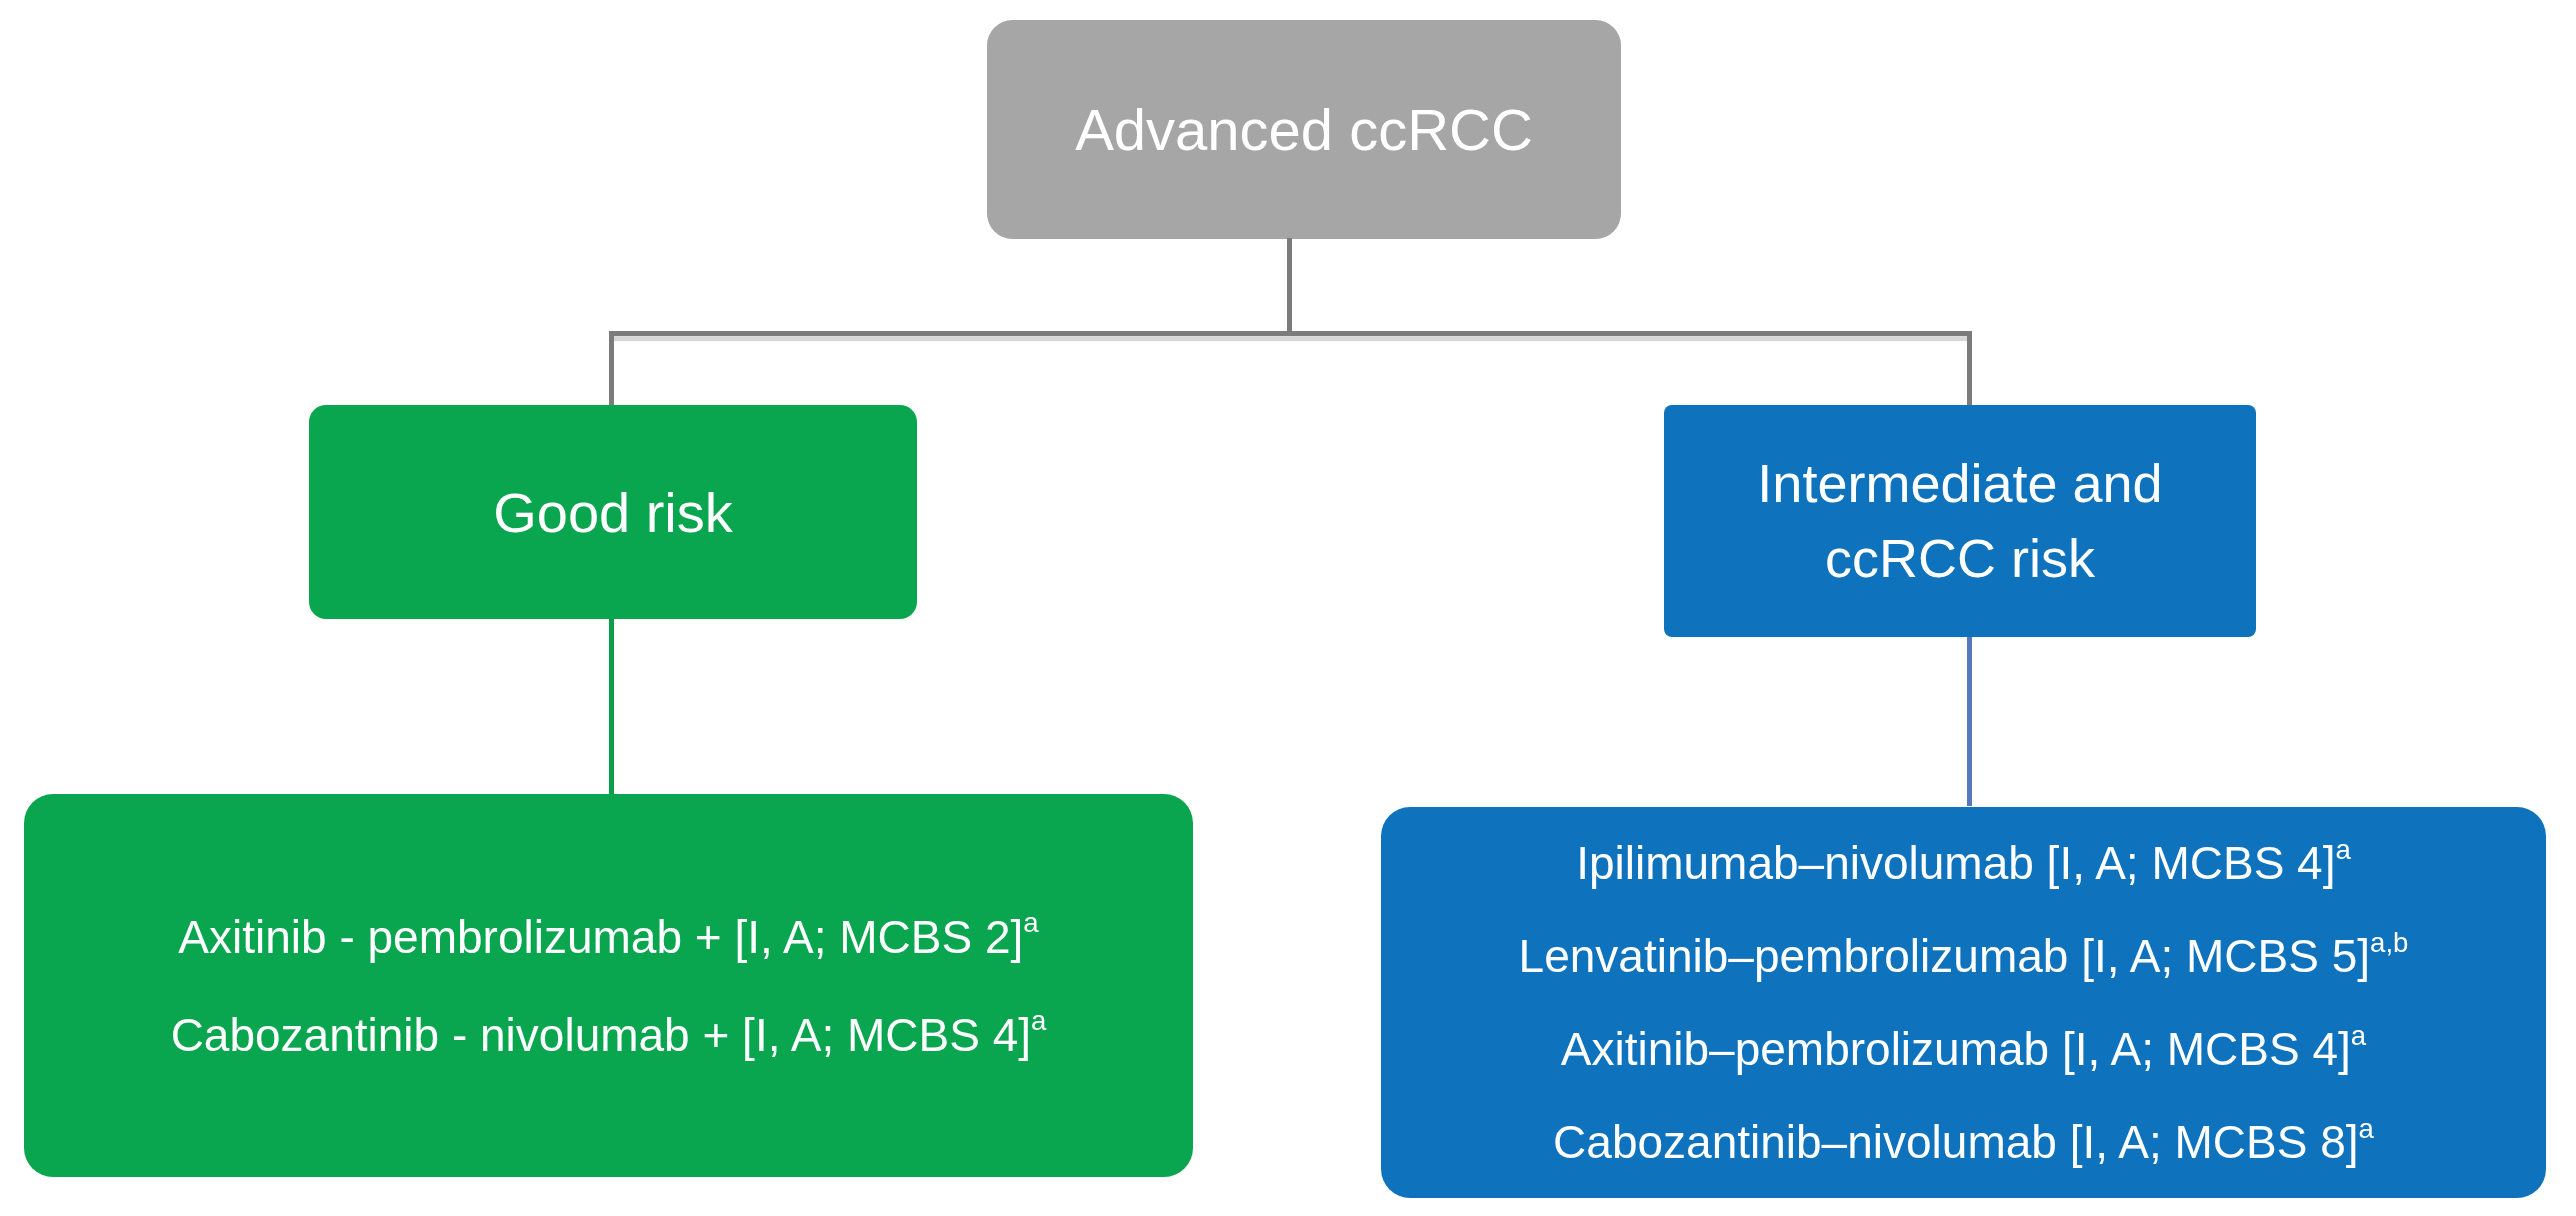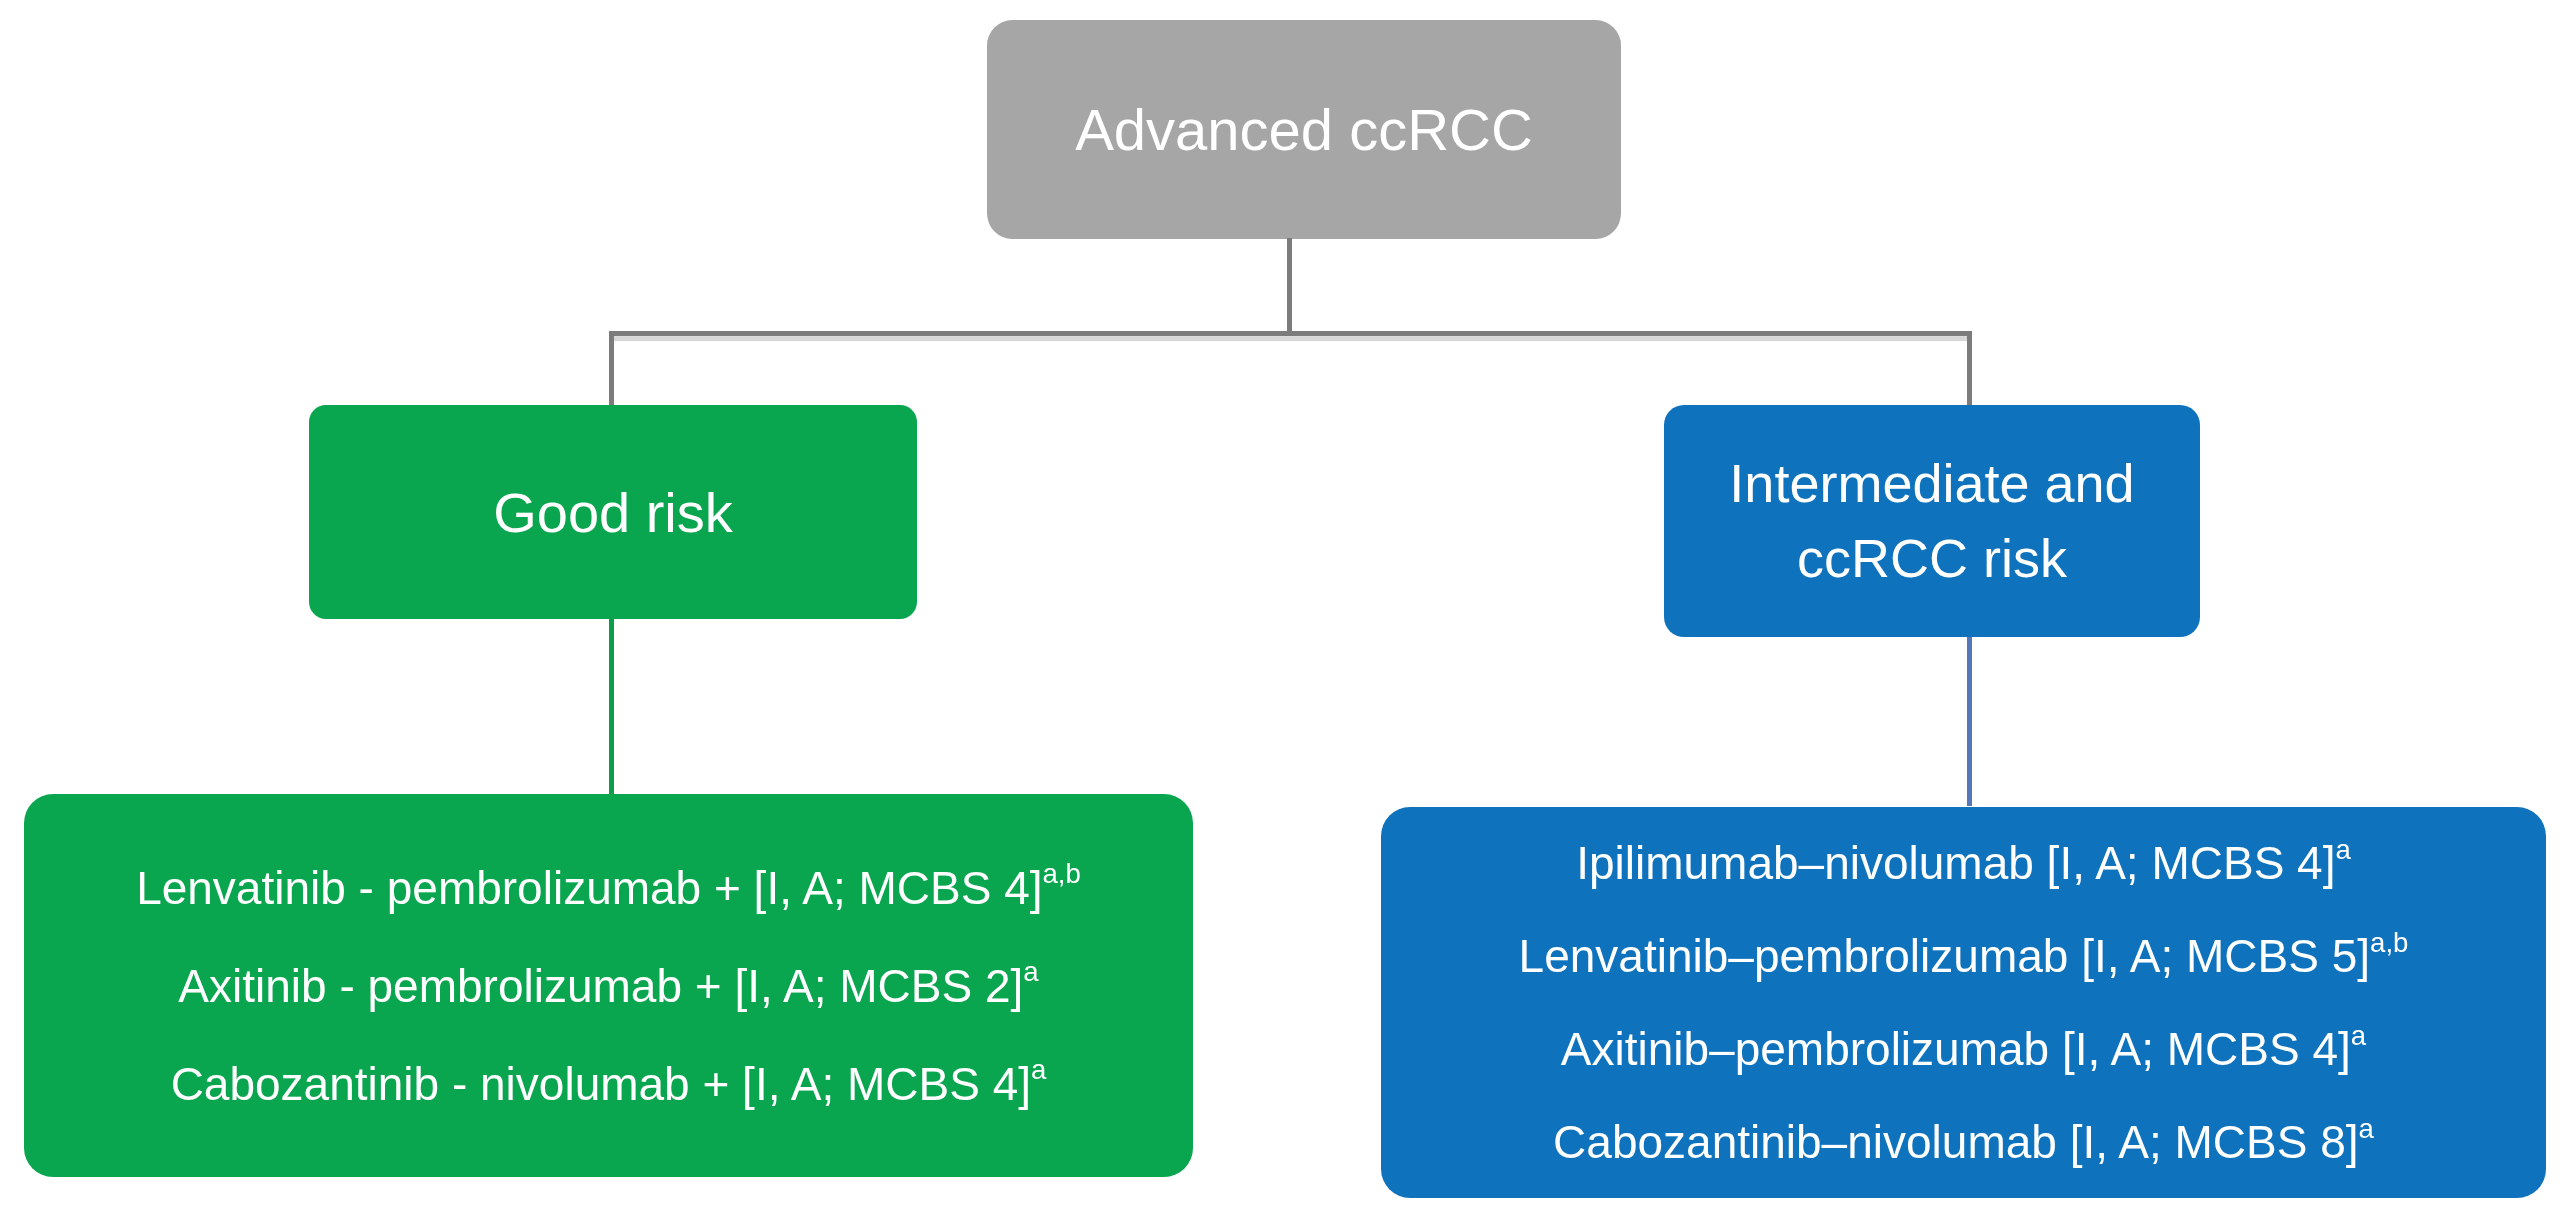--- a/index.html
+++ b/index.html
@@ -32,23 +32,23 @@
     border-radius:25.4px;
     font-size:58px;
   }
   .node-good{
     left:309px;top:405px;width:608px;height:214px;
     background:var(--node-green);
     border-radius:17px;
     font-size:56px;
   }
   .node-ip{
-    left:1664px;top:405px;width:536px;height:232px;
+    left:1664px;top:405px;width:592px;height:232px;
     background:var(--node-blue);
-    border-radius:20px;
+    border-radius:8px;
     font-size:54px;
     line-height:1.38;
     flex-direction:column;
   }
   .node-good-list{
     left:24px;top:794px;width:1169px;height:383px;
     background:var(--node-green);
     border-radius:29px;
     font-size:46px;
     flex-direction:column;
@@ -119,21 +119,20 @@
 
   <div class="node node-ip">
     <span>Intermediate and</span>
     <span>ccRCC risk</span>
   </div>
 
   <div class="connector conn-good-list"></div>
   <div class="connector conn-ip-list"></div>
 
   <div class="node node-good-list">
-    <div class="treatment-line"><span>Lenvatinib - pembrolizumab + [I, A; MCBS 4]</span><sup>a,b</sup></div>
     <div class="treatment-line"><span>Axitinib - pembrolizumab + [I, A; MCBS 2]</span><sup>a</sup></div>
     <div class="treatment-line"><span>Cabozantinib - nivolumab + [I, A; MCBS 4]</span><sup>a</sup></div>
   </div>
 
   <div class="node node-ip-list">
     <div class="treatment-line"><span>Ipilimumab–nivolumab [I, A; MCBS 4]</span><sup>a</sup></div>
     <div class="treatment-line"><span>Lenvatinib–pembrolizumab [I, A; MCBS 5]</span><sup>a,b</sup></div>
     <div class="treatment-line"><span>Axitinib–pembrolizumab [I, A; MCBS 4]</span><sup>a</sup></div>
     <div class="treatment-line"><span>Cabozantinib–nivolumab [I, A; MCBS 8]</span><sup>a</sup></div>
   </div>

